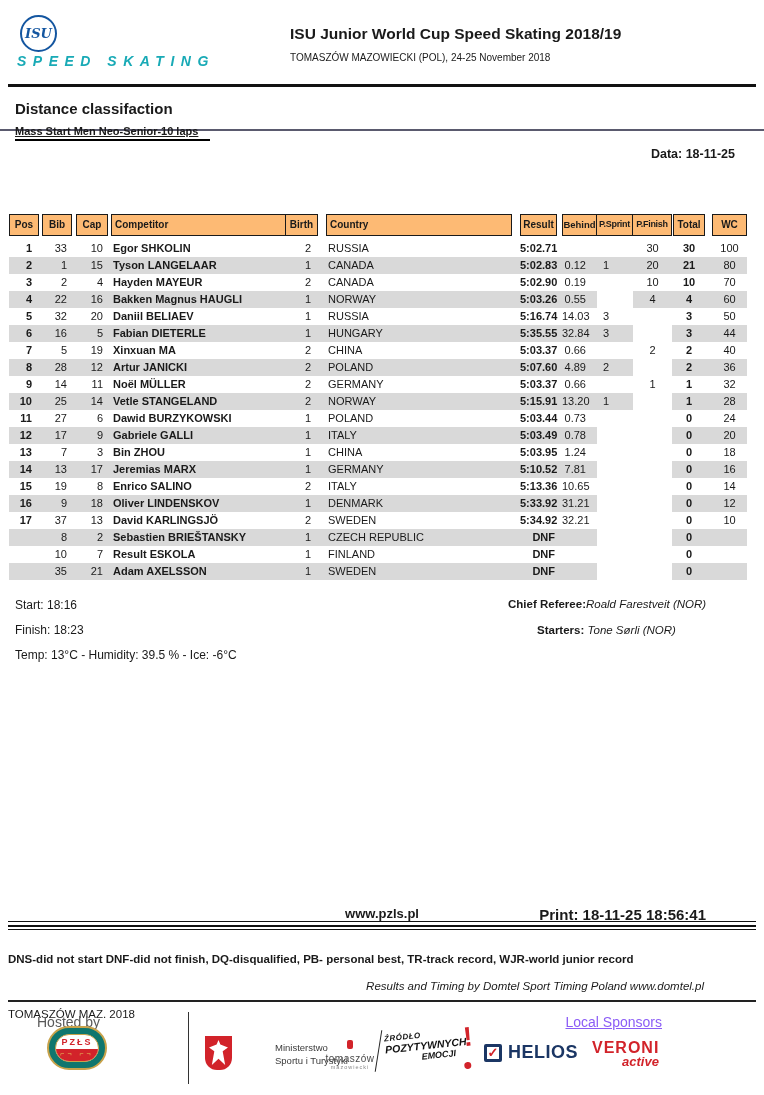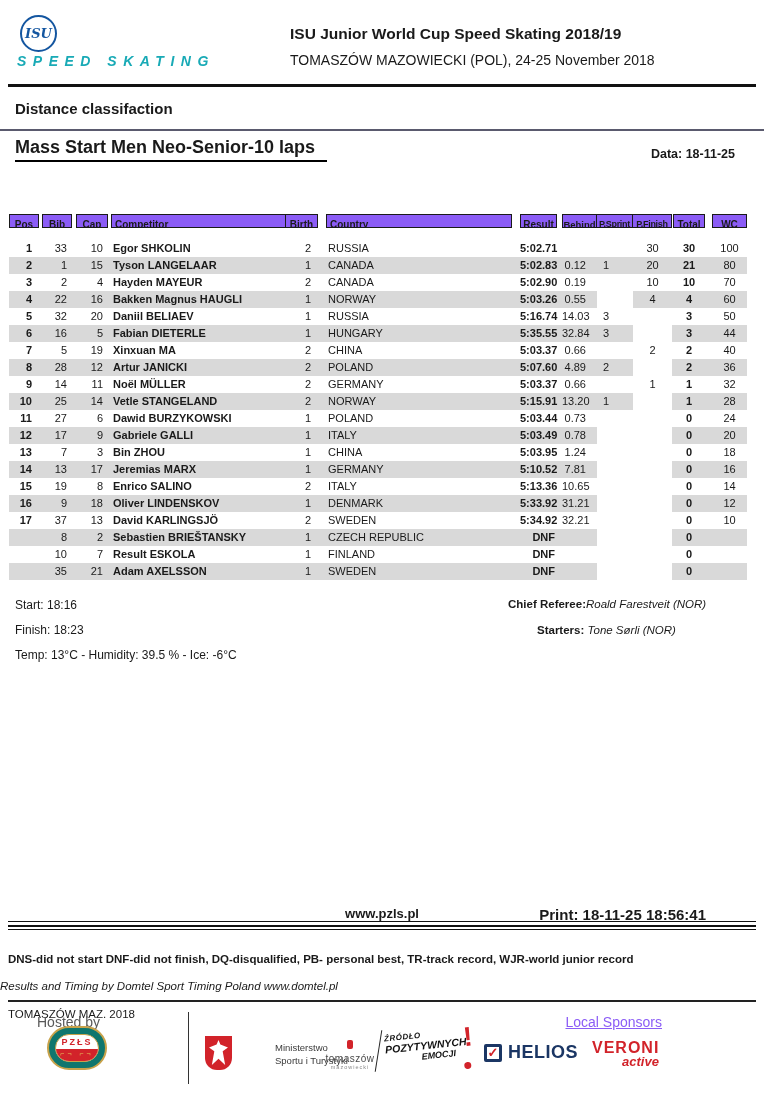--- a/index.html
+++ b/index.html
@@ -11,32 +11,32 @@
   
   .isu-badge { position:absolute; left:20px; top:15px; width:37px; height:37px;
     border:2.5px solid #1456a0; border-radius:50%; text-align:center;
     font-family:"DejaVu Serif", serif; font-style:italic; font-weight:bold;
     font-size:13px; line-height:33px; color:#1456a0; }
   .jwc { position:absolute; left:66px; top:17px; font-size:25px; font-weight:800;
     font-style:italic; color:#1558a4; letter-spacing:-0.5px; }
   .speed { position:absolute; left:17px; top:53px; font-size:14px; font-weight:800;
     font-style:italic; color:#19aab6; letter-spacing:6.5px; }
   .ev-title { position:absolute; left:290px; top:25px; font-size:15.5px; font-weight:800; }
-  .ev-loc { position:absolute; left:290px; top:52px; font-size:14px;text-align:center; }
+  .ev-loc { position:absolute; left:290px; top:52px; font-size:10px;text-align:center; }
   .rule-thick { position:absolute; left:8px; top:84px; width:748px; height:3px; background:#111; }
   .dist-title { position:absolute; left:15px; top:100px; font-size:15px; font-weight:800; }
   .rule-gray { position:absolute; left:0px; top:129px; width:764px; height:2px; background:#5a5a6e; }
-  .race-title { position:absolute; left:15px; top:137px; font-size:18px; font-weight:800;
-    padding:0 12px 2px 0; border-bottom:2.5px solid #000; }
+  .race-title { position:absolute; left:15px; top:125px; font-size:11px; font-weight:800;
+    padding:0 12px 2px 0; border-bottom:2.5px solid #000;text-decoration:underline; }
   .date-label { position:absolute; right:29px; top:147px; font-size:12.5px; font-weight:800; }
   
   .thead { position:absolute; left:9px; top:214px; width:738px; height:22px; }
-  .hcell { position:absolute; top:0; height:14px; border:1.2px solid #1a1a1a;
+  .hcell { position:absolute; top:0; height:22px; border:1.2px solid #1a1a1a;
     font-size:10px; font-weight:bold; text-align:center; line-height:19px;
-    overflow:hidden; white-space:nowrap; background:#8b5cf6; }
+    overflow:hidden; white-space:nowrap; background:#fdba74; }
   .hcell.col-competitor, .hcell.col-country { text-align:left; padding-left:3px; }
   .hcell.col-birth, .hcell.col-psprint, .hcell.col-pfinish { border-left:none; }
   .hcell.col-psprint, .hcell.col-pfinish { font-size:9px; letter-spacing:-0.3px; }
   .hcell.col-behind { font-size:9.5px; }
   .tbody { position:absolute; left:9px; top:240px; width:738px; }
   .trow { position:relative; height:17px; }
   .trow.shaded { background:#d9d9d9; }
   .cell { position:absolute; top:0; height:17px; font-size:11px; line-height:17px; white-space:nowrap; }
   .cell.blank { background:#ffffff; }
   .col-pos       { left:0;     width:30px; }
@@ -68,21 +68,21 @@
   .officials b { font-weight:800; }
   .officials i { font-style:italic; }
   
   .site { position:absolute; left:0; right:0; top:906px; text-align:center; font-size:13px; font-weight:800; }
   .print { position:absolute; right:58px; top:906px; font-size:15px; font-weight:800; }
   .line-thin { position:absolute; left:8px; top:921px; width:748px; height:1px; background:#111; }
   .line-double { position:absolute; left:8px; top:925px; width:748px; height:5px;
     border-top:2px solid #111; border-bottom:1.5px solid #111; }
   .abbr { position:absolute; left:8px; top:953px; font-size:11.5px; font-weight:800; }
   .stamp { position:absolute; left:8px; top:1008px; font-size:11.5px; font-weight:400; }
-  .timing { position:absolute; left:0; right:60px; top:980px; text-align:left; font-size:11.5px; font-style:italic; }
+  .timing { position:absolute; left:0; right:60px; top:980px; text-align:right; font-size:11.5px; font-style:italic; }
   .line-under { position:absolute; left:8px; top:1000px; width:748px; height:2px; background:#222; }
   .hosted { position:absolute; left:37px; top:1014px; font-size:14px; color:#595959; }
   .localsp { position:absolute; right:102px; top:1014px; font-size:14px; color:#8b5cf6;text-decoration:underline; }
   .vline { position:absolute; left:188px; top:1012px; width:1px; height:72px; background:#333; }
   
   .pzls { position:absolute; left:47px; top:1026px; width:60px; height:44px;
     border:2px solid #c8a24a; border-radius:22px; background:#0f766e; }
   .pzls .inner { position:absolute; left:6px; top:6px; right:6px; bottom:6px;
     border:1.5px solid #c8a24a; border-radius:15px; background:#fff; overflow:hidden; }
   .pzls .red { position:absolute; left:0; right:0; bottom:0; height:45%; background:#d2232a; }

